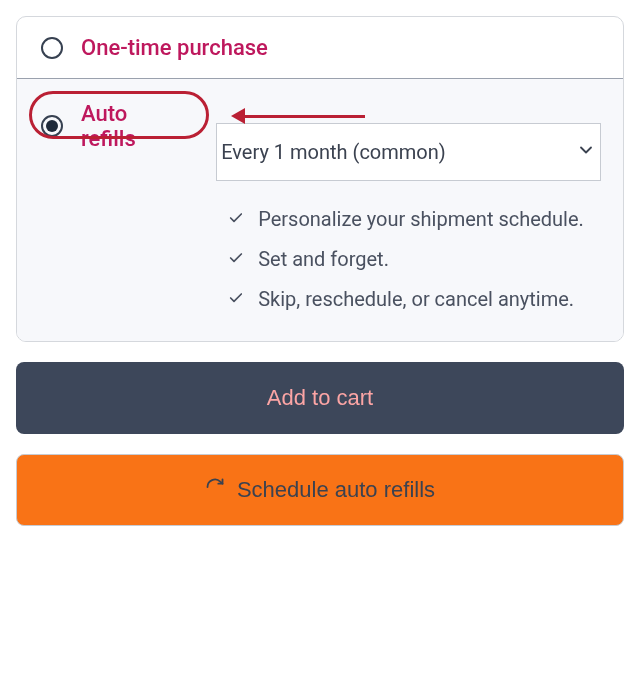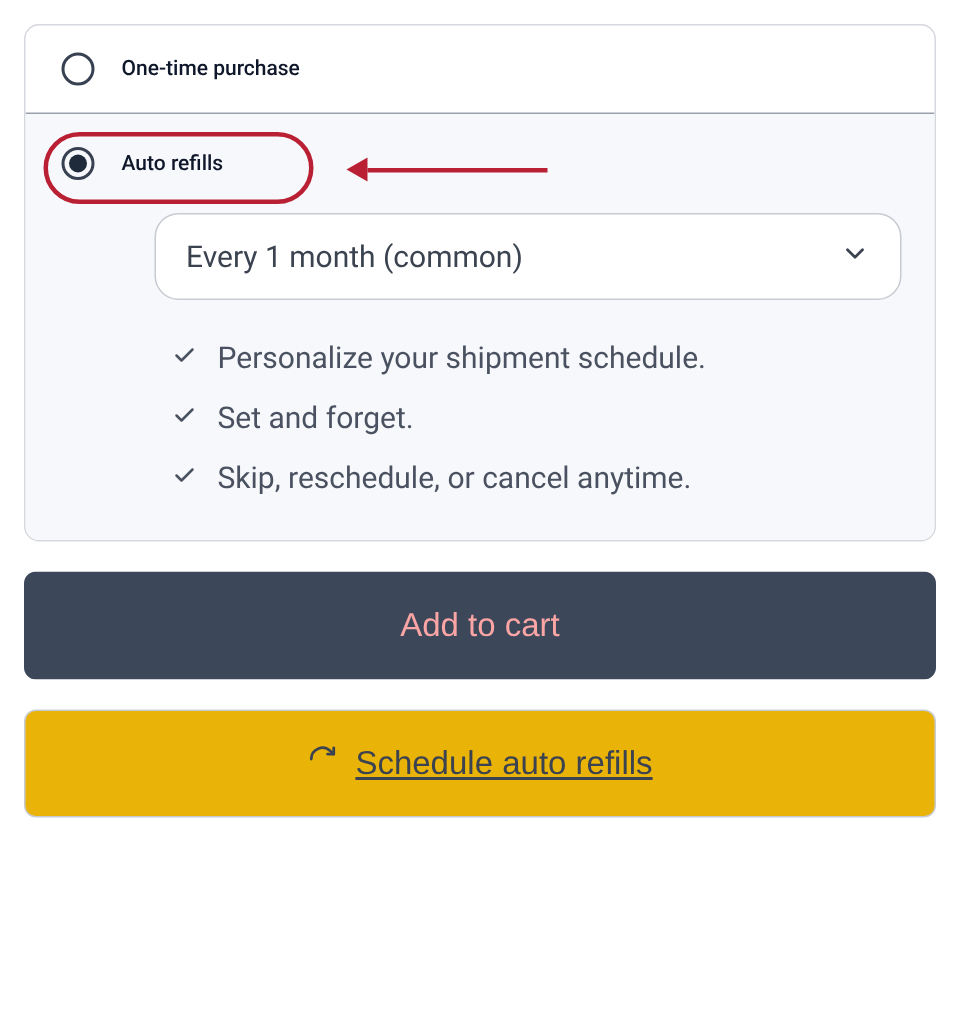--- a/index.html
+++ b/index.html
@@ -21,21 +21,21 @@
     align-items: center;
     gap: 18px;
     padding: 18px 22px 18px 24px;
     cursor: pointer;
   }
   .option-row.onetime {
     border-bottom: 1px solid #9aa1ad;
   }
   .option-row.auto {
     align-items: flex-start;
-    flex-direction: column;
+    flex-direction: row;
     gap: 0;
     background: #f7f8fb;
     padding: 22px 22px 30px 24px;
   }
   .radio-line {
     display: flex;
     align-items: center;
     gap: 18px;
     position: relative;
   }
@@ -49,22 +49,22 @@
     justify-content: center;
     flex: 0 0 auto;
   }
   .radio .dot {
     width: 12px;
     height: 12px;
     background: #1f2a3a;
     border-radius: 50%;
   }
   .option-label {
-    font-size: 14px;
-    color: #0f172a;
+    font-size: 22px;
+    color: #be185d;
     font-weight: 500;
   }
   .highlight {
     position: absolute;
     left: -12px;
     top: -10px;
     width: 180px;
     height: 48px;
     border: 3px solid #ba2034;
     border-radius: 24px;
@@ -90,23 +90,23 @@
     background: #ba2034;
   }
   .auto-body {
     padding-left: 62px;
     padding-top: 22px;
     width: 100%;
   }
   .select-box {
     width: 100%;
     border: 1px solid #c7cbd2;
-    border-radius: 16px;
+    border-radius: 0;
     background: #fff;
-    padding: 16px 20px;
+    padding: 16px 4px;
     display: flex;
     align-items: center;
     justify-content: space-between;
     cursor: pointer;
   }
   .select-text {
     font-size: 20px;
     color: #3b4250;
   }
   .chevron {
@@ -142,24 +142,23 @@
     gap: 12px;
     cursor: pointer;
     margin-top: 20px;
     border: 1px solid transparent;
   }
   .btn-primary {
     background: #3d475a;
     color: #fca5a5;
   }
   .btn-outline {
-    background: #eab308;
+    background: #f97316;
     color: #3b4250;
     border: 1px solid #c7cbd2;
-    text-decoration: underline;
   }
   .refresh-icon { color: #3b4250; }
 </style>
 </head>
 <body>
 
 <div class="card">
 
   <div class="option-row onetime">
     <span class="radio"></span>

